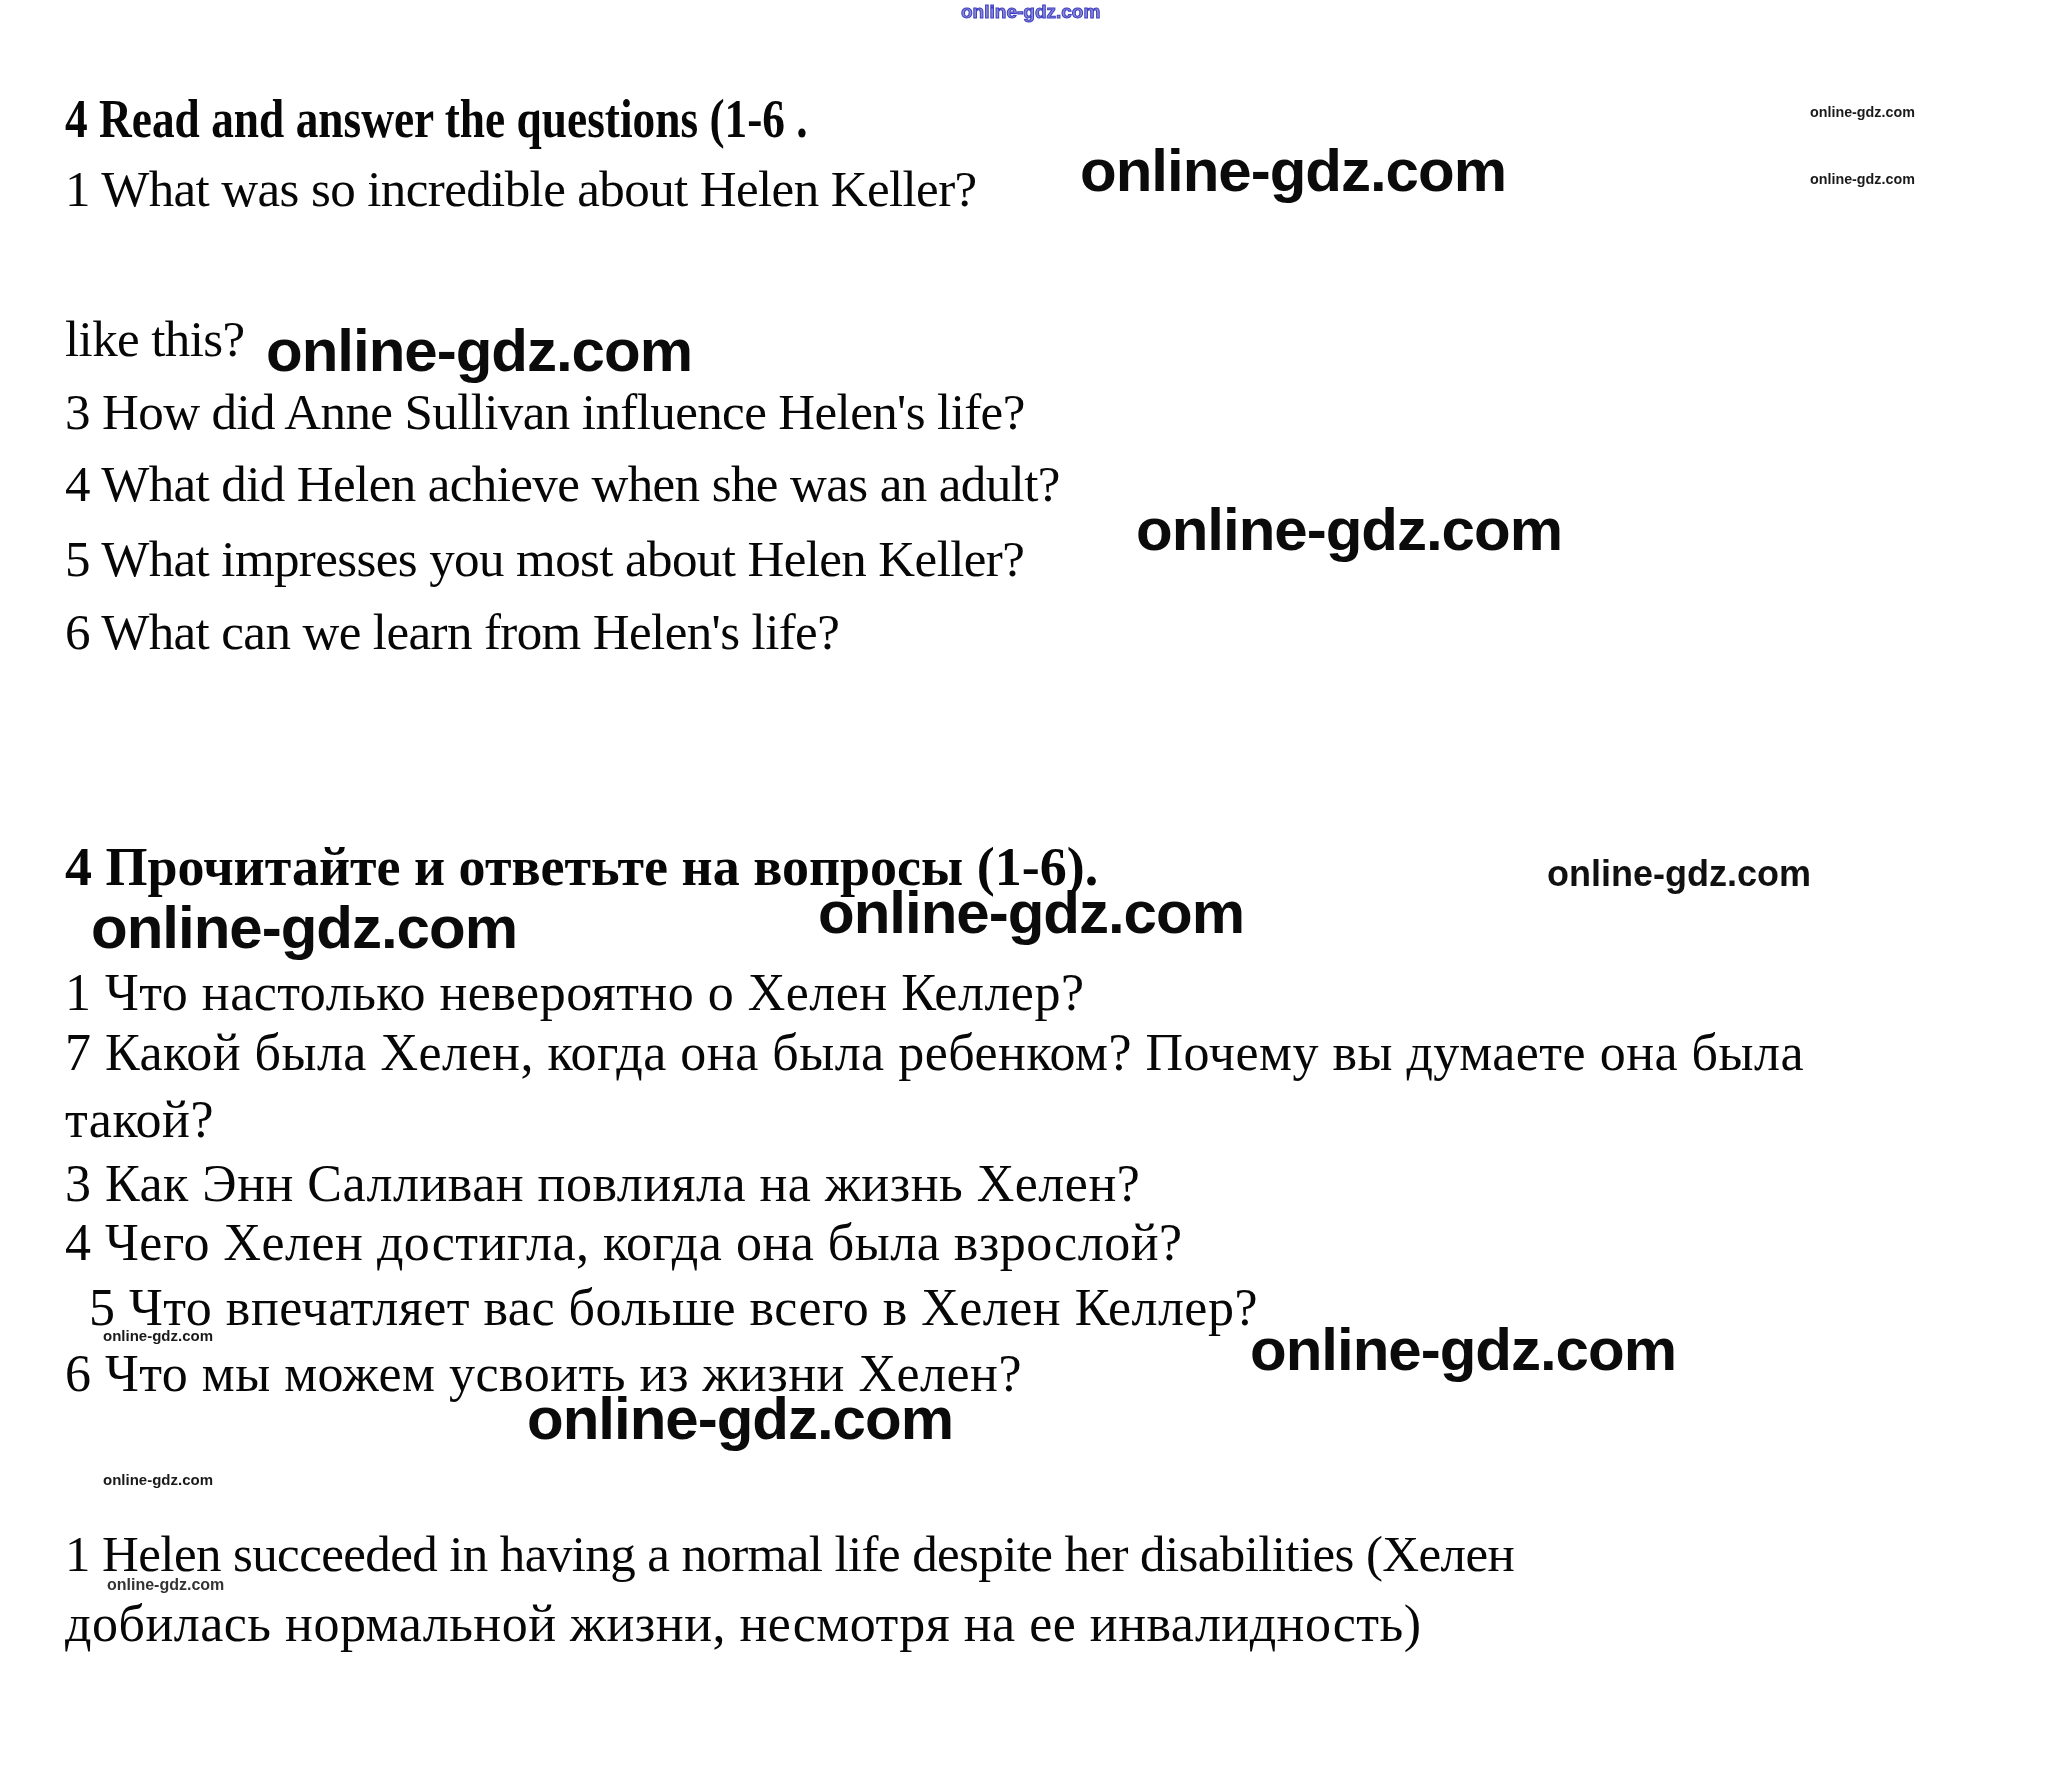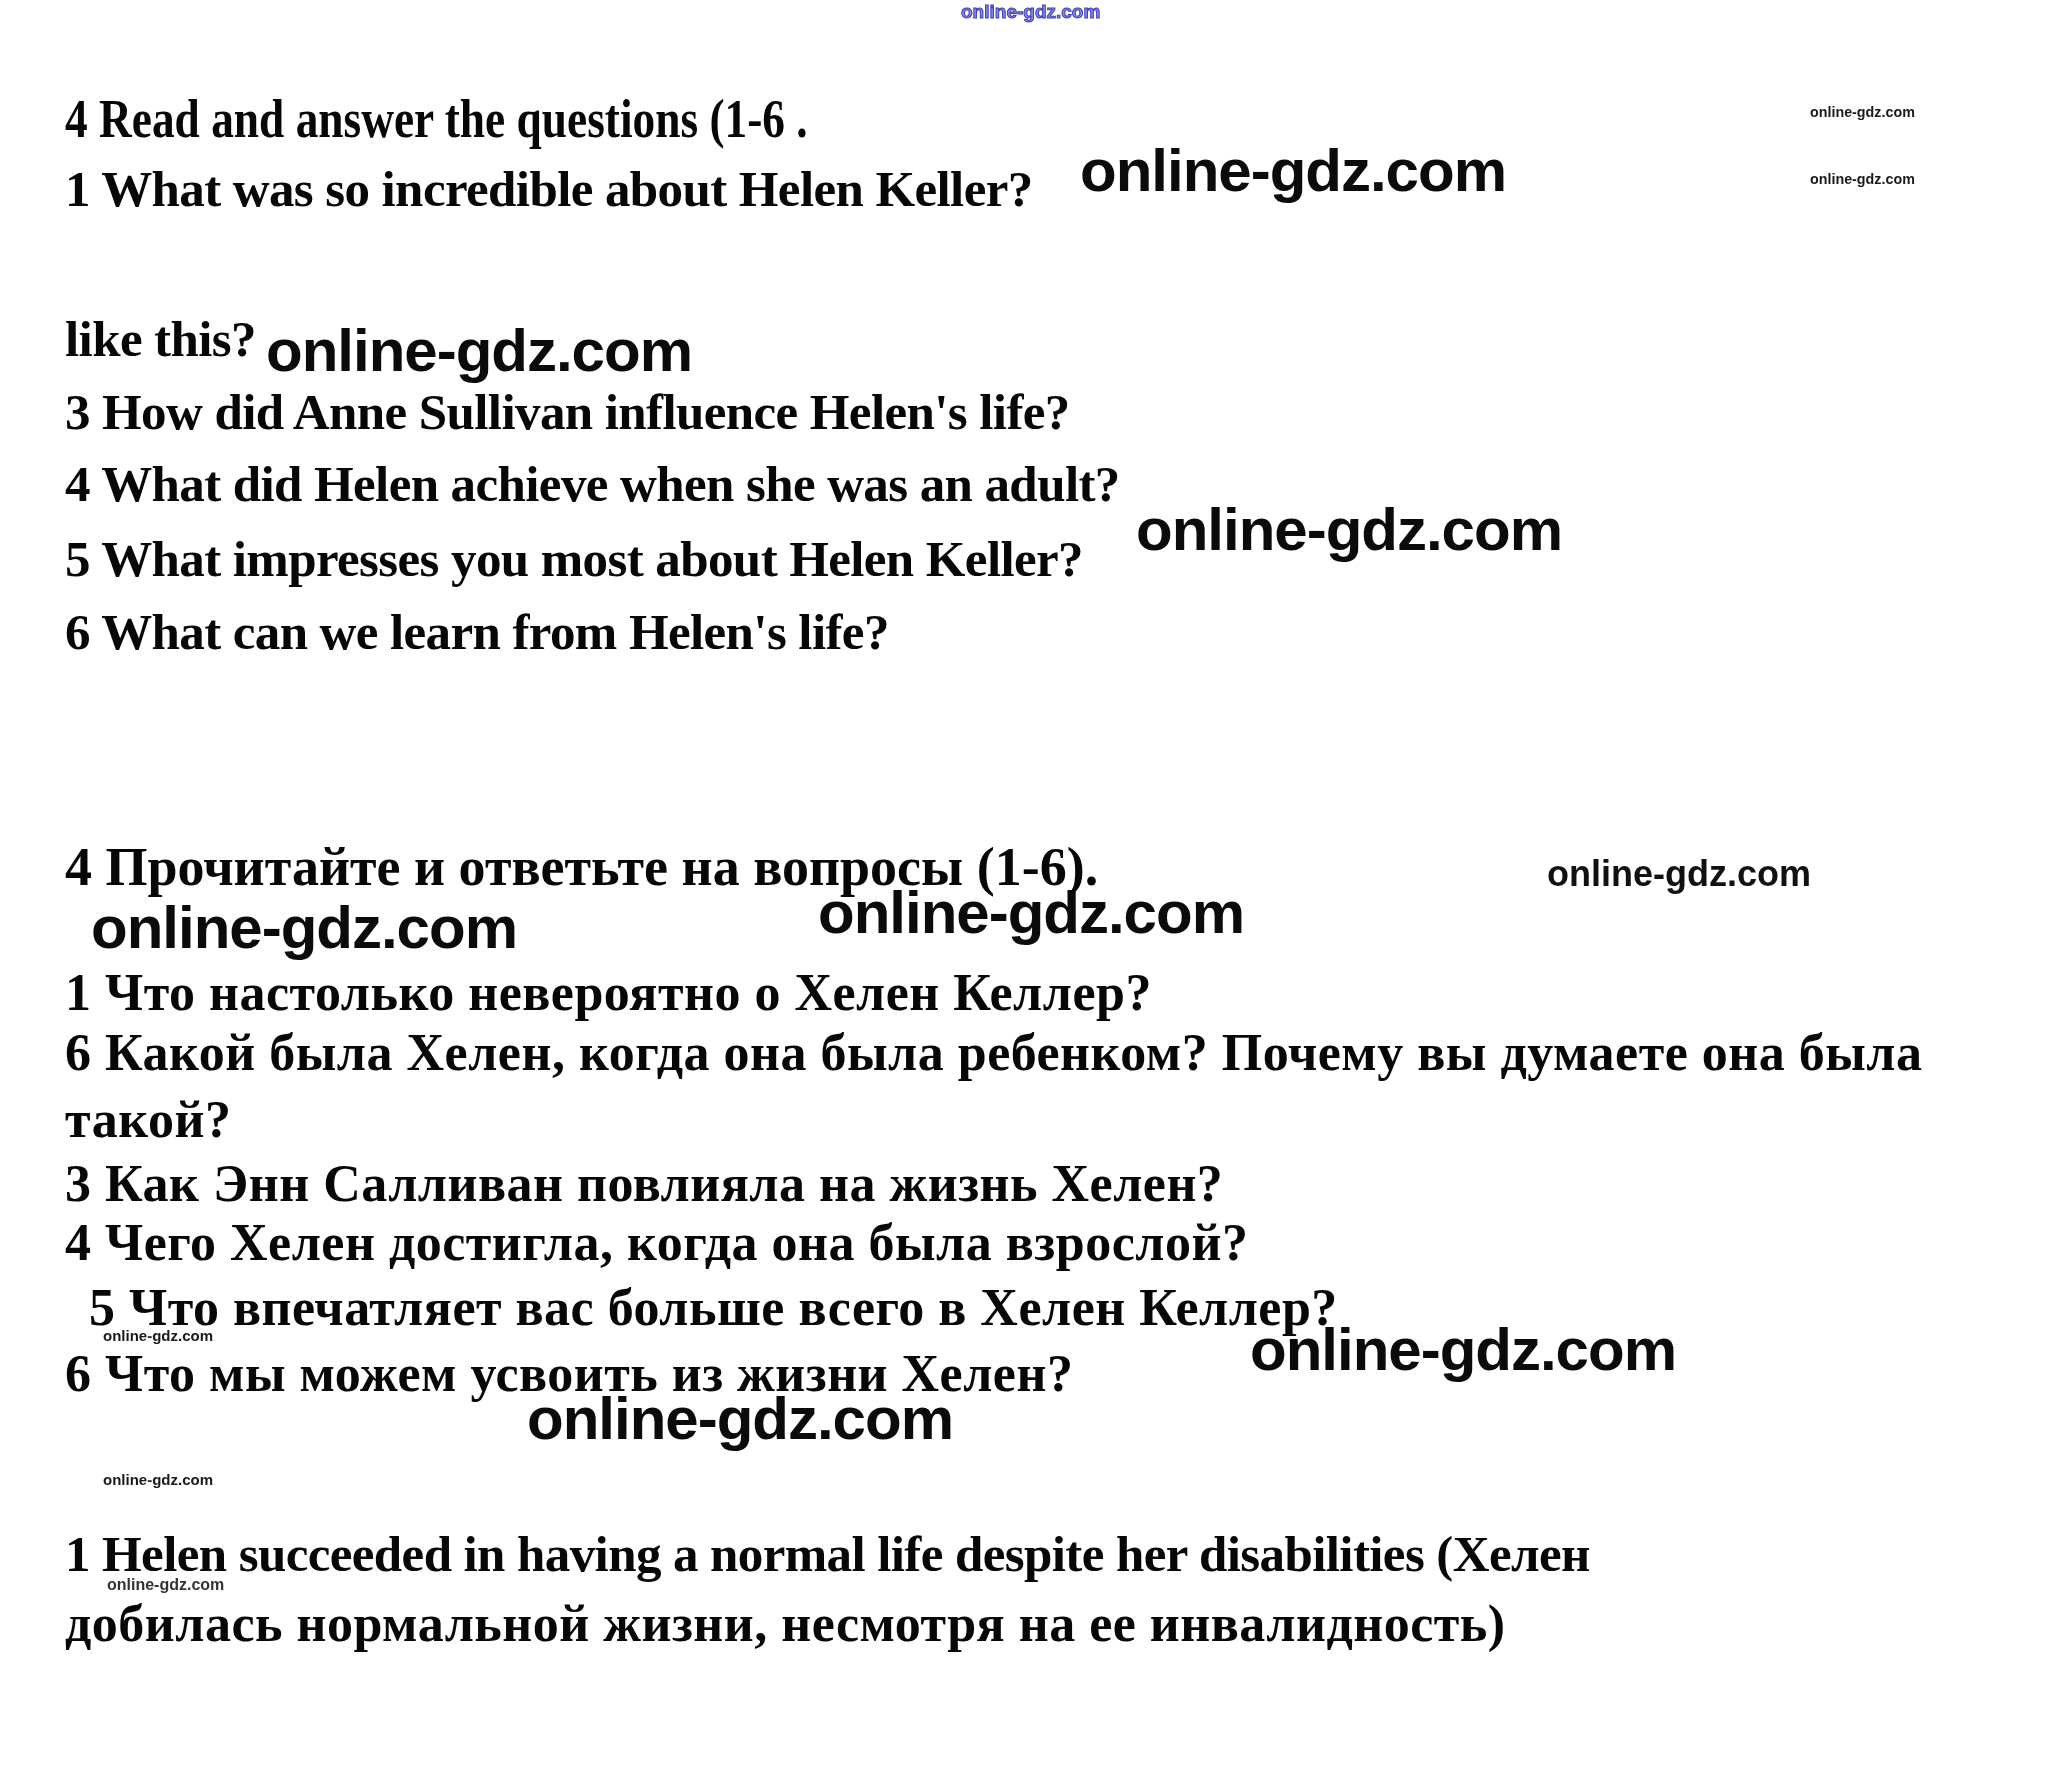--- a/index.html
+++ b/index.html
@@ -15,21 +15,20 @@
     overflow: hidden;
     font-family: "Liberation Serif", "DejaVu Serif", serif;
   }
   
   .line {
     position: absolute;
     white-space: nowrap;
     line-height: 1;
     color: #070707;
     font-family: "Liberation Serif", "DejaVu Serif", serif;
-    font-weight: bold;
   }
   .en { font-size: 51px; letter-spacing: -0.6px; }
   .ru { font-size: 52px; letter-spacing: 0.5px; }
   .heading { font-weight: bold; font-size: 54px; }
   .squeeze { transform: scaleX(0.84); transform-origin: 0 0; }
   
   .wm {
     position: absolute;
     white-space: nowrap;
     line-height: 1;
@@ -86,21 +85,21 @@
 
   <div class="line en" style="left:65px; top:607px;">6 What can we learn from Helen's life?</div>
 
   <div class="line heading" style="left:65px; top:840px;">4 Прочитайте и ответьте на вопросы (1-6).</div>
   <div class="wm wm-med" style="left:1547px; top:856px;">online-gdz.com</div>
 
   <div class="wm wm-big" style="left:91px; top:898px;">online-gdz.com</div>
   <div class="wm wm-big" style="left:818px; top:883px;">online-gdz.com</div>
 
   <div class="line ru" style="left:65px; top:967px;">1 Что настолько невероятно о Хелен Келлер?</div>
-  <div class="line ru" style="left:65px; top:1027px;">6 Какой была Хелен, когда она была ребенком? Почему вы думаете она была</div>
+  <div class="line ru" style="left:65px; top:1027px;">7 Какой была Хелен, когда она была ребенком? Почему вы думаете она была</div>
   <div class="line ru" style="left:65px; top:1094px;">такой?</div>
   <div class="line ru" style="left:65px; top:1158px;">3 Как Энн Салливан повлияла на жизнь Хелен?</div>
   <div class="line ru" style="left:65px; top:1217px;">4 Чего Хелен достигла, когда она была взрослой?</div>
   <div class="line ru" style="left:65px; top:1282px;margin-left:24px;">5 Что впечатляет вас больше всего в Хелен Келлер?</div>
 
   <div class="wm wm-small" style="left:103px; top:1328px;">online-gdz.com</div>
 
   <div class="line ru" style="left:65px; top:1348px;">6 Что мы можем усвоить из жизни Хелен?</div>
   <div class="wm wm-big" style="left:1250px; top:1320px;">online-gdz.com</div>
   <div class="wm wm-big" style="left:527px; top:1389px;">online-gdz.com</div>

